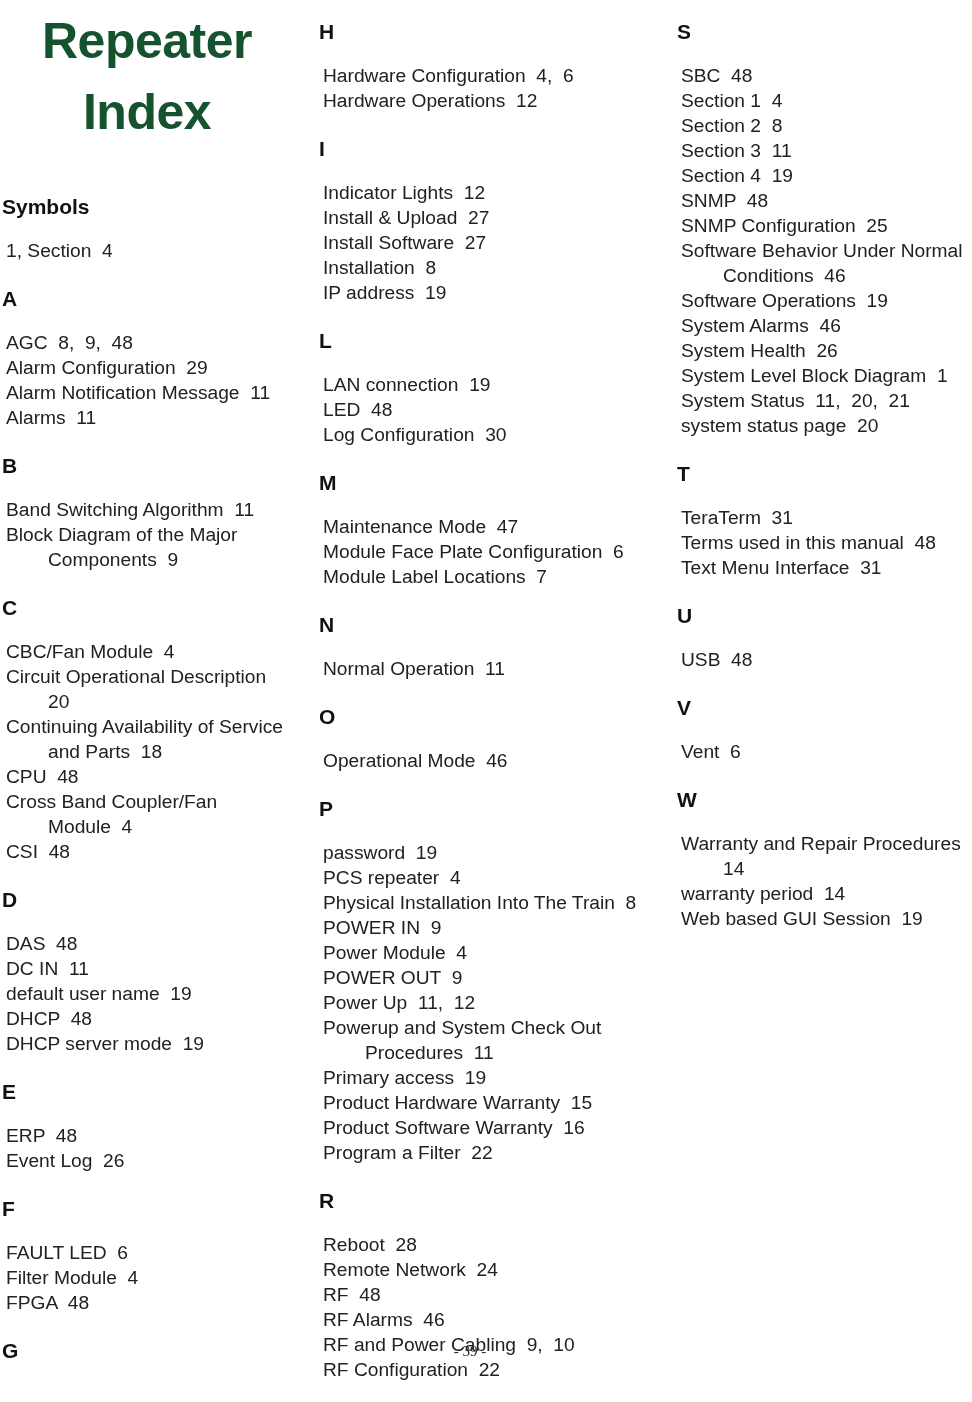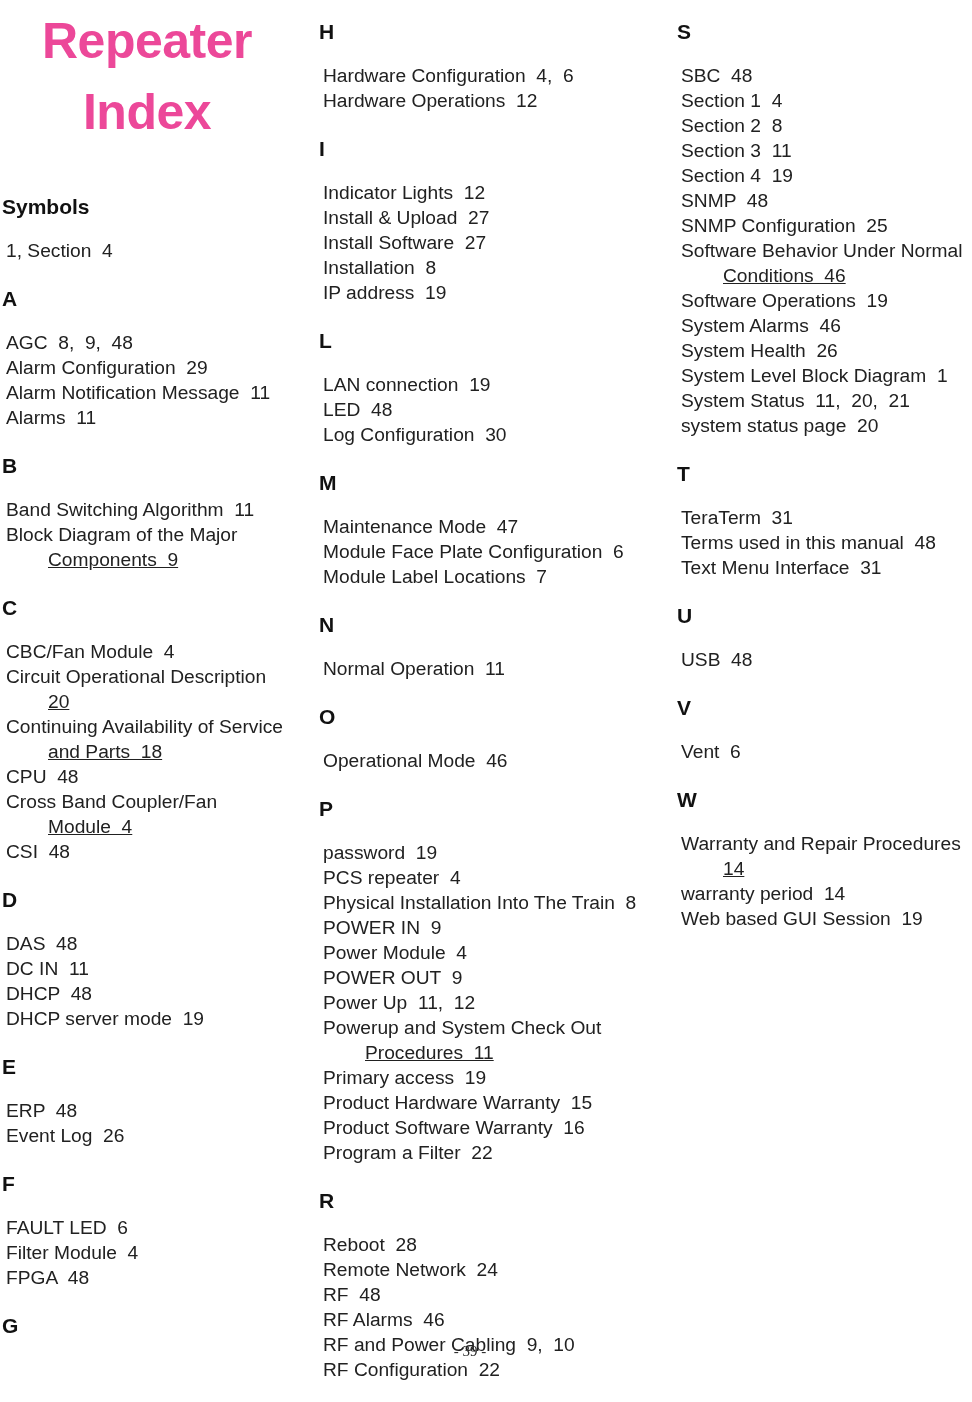--- a/index.html
+++ b/index.html
@@ -30,21 +30,21 @@
   #col-3 { left: 677px; width: 296px; }
 
   .doc-title {
     font-size: 50px;
     font-weight: bold;
     line-height: 1.18;
     text-align: center;
     letter-spacing: -0.5px;
     margin: 12px 0 0 0;
     padding: 0 10px 0 0;
-    color: #ec4899;
+    color: #14532d;
   }
   .title-spacer { height: 54px; }
 
   .letter-head {
     font-size: 21px;
     font-weight: bold;
     line-height: 1;
     margin: 0;
     padding: 0;
     color: #111111;
@@ -58,21 +58,20 @@
     font-size: 19.2px;
     line-height: 25px;
     white-space: pre;
     margin: 0;
     padding: 0;
     color: #212121;
   }
   .entry.cont {
     padding-left: 42px;
     white-space: pre;
-    text-decoration: underline;
   }
 
   .page-number {
     position: absolute;
     left: 0;
     top: 1344px;
     width: 940px;
     text-align: center;
     font-size: 15px;
     line-height: 1;
@@ -127,20 +126,21 @@
           <div class="entry">Cross Band Coupler/Fan</div>
           <div class="entry cont">Module  4</div>
           <div class="entry">CSI  48</div>
         </div>
         <div class="sec-gap-top"></div>
         <div class="letter-head">D</div>
         <div class="sec-gap-bottom"></div>
         <div class="entries">
           <div class="entry">DAS  48</div>
           <div class="entry">DC IN  11</div>
+          <div class="entry">default user name  19</div>
           <div class="entry">DHCP  48</div>
           <div class="entry">DHCP server mode  19</div>
         </div>
         <div class="sec-gap-top"></div>
         <div class="letter-head">E</div>
         <div class="sec-gap-bottom"></div>
         <div class="entries">
           <div class="entry">ERP  48</div>
           <div class="entry">Event Log  26</div>
         </div>

